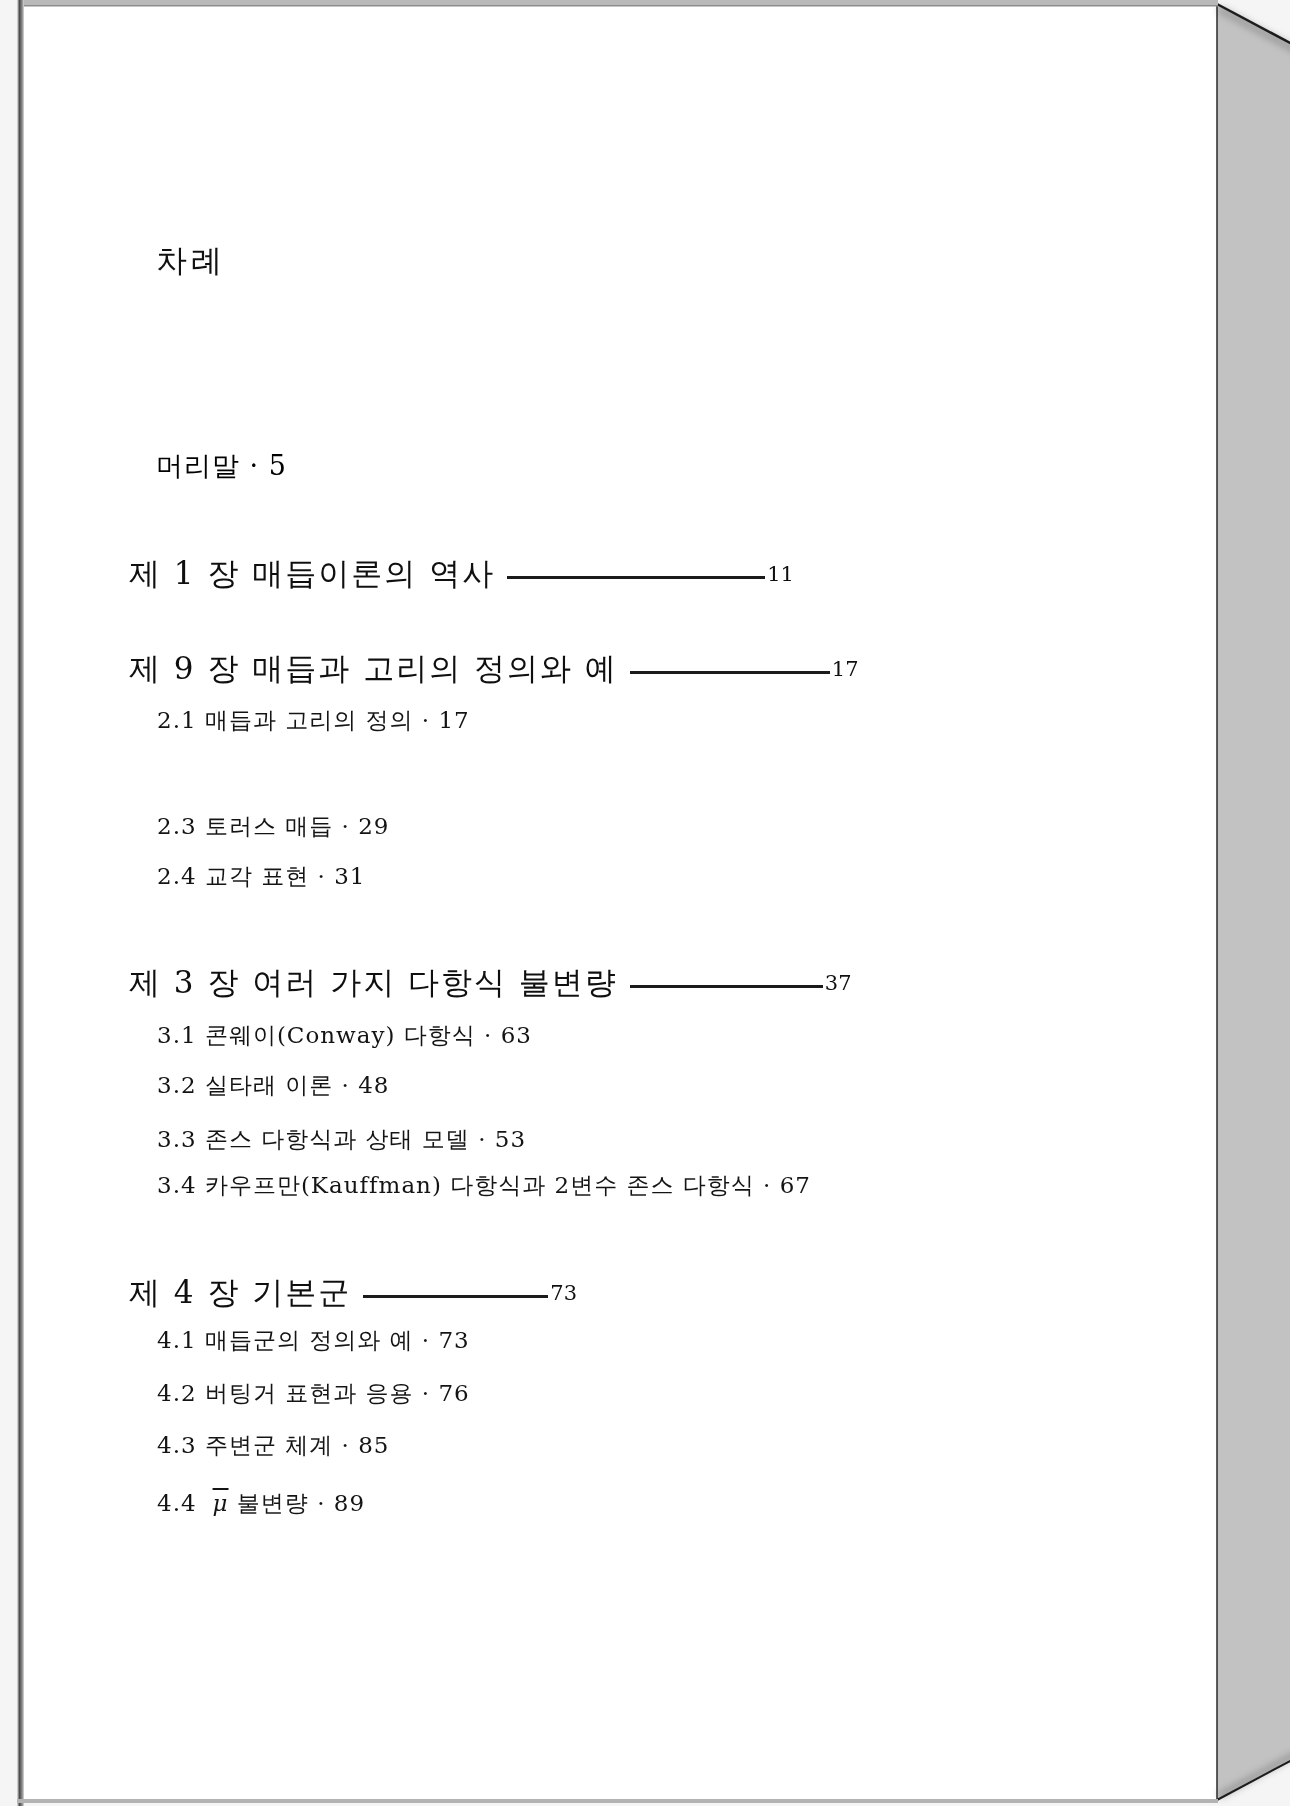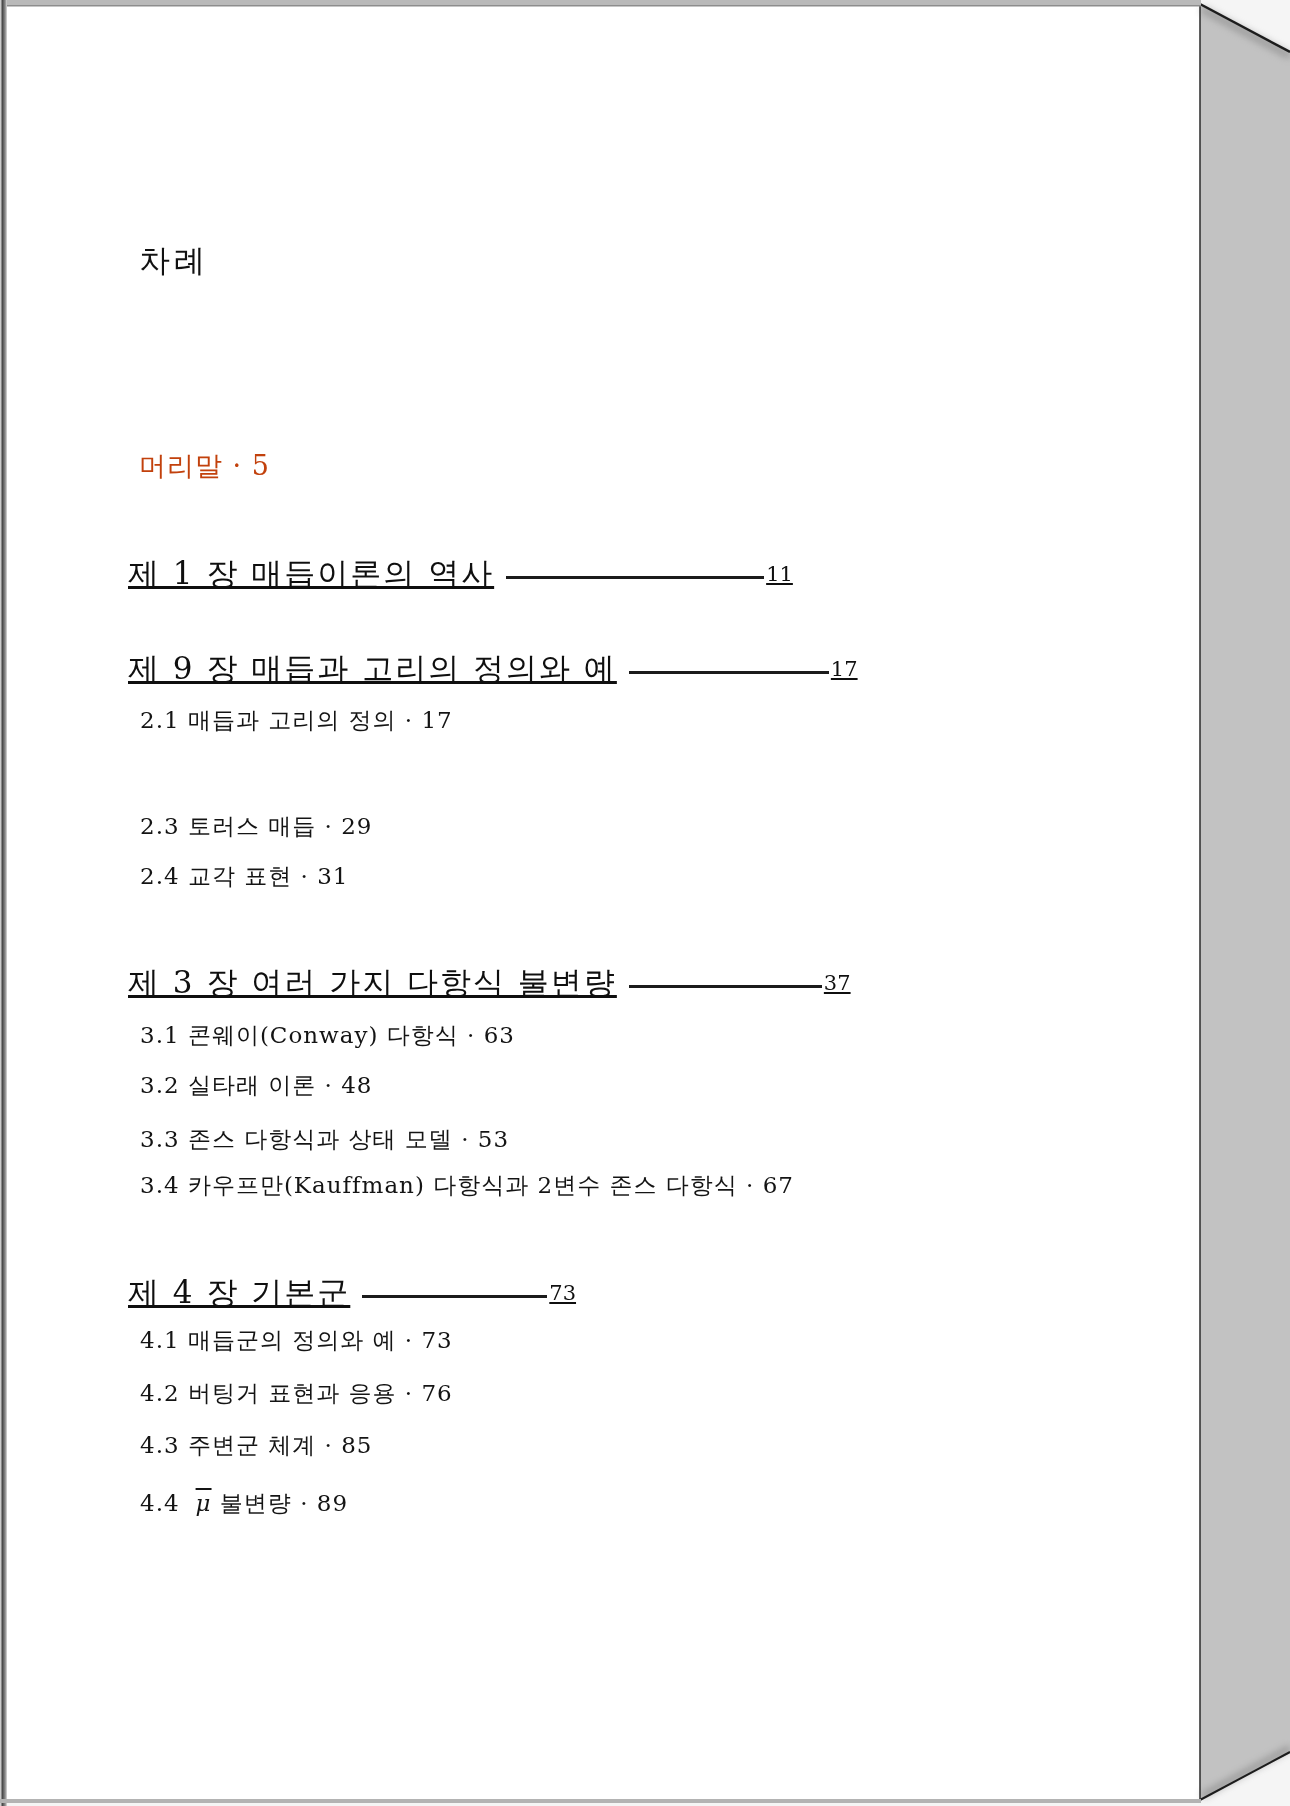--- a/index.html
+++ b/index.html
@@ -2,40 +2,39 @@
 <html><head>
 <meta charset="utf-8">
 <style>
   html, body {
     margin: 0; padding: 0;
     width: 1290px; height: 1806px;
     background: #f5f5f5;
     overflow: hidden;
     font-family: "DejaVu Serif", "Liberation Serif", serif;
   }
-  .stage { position: relative; width: 1122px; height: 1806px; }
+  .stage { position: relative; width: 1122px; height: 1806px; margin-left: 17px; }
   .backdrop { position: absolute; left: 0; top: 0; }
   .content {
     position: absolute; left: 0; top: 0; width: 1200px; height: 1806px;
     color: #161616;
   }
   .toc-title {
     position: absolute; left: 139px; top: 240px;
     font-size: 31px; letter-spacing: 4px; color: #111;
   }
   .preface {
     position: absolute; left: 139px; top: 448px;
-    font-size: 27px; letter-spacing: 1px; color: #c2410c;
+    font-size: 27px; letter-spacing: 1px; color: #000000;
   }
   .chapter {
-    position: absolute; left: 128px;
+    position: absolute; left: 112px;
     display: flex; align-items: center;
     font-size: 31px; letter-spacing: 2px; color: #0f0f0f;
     white-space: nowrap;
-    text-decoration: underline;
   }
   .chapter .rule {
     display: inline-block; height: 3px; background: #1b1b1b;
     margin-left: 12px; margin-right: 2px; margin-top: 6px;
     flex: 0 0 auto;
   }
   .chapter .ch-page { font-size: 21px; letter-spacing: 0; }
   .section {
     position: absolute; left: 140px;
     font-size: 23px; letter-spacing: 1px; color: #141414;

